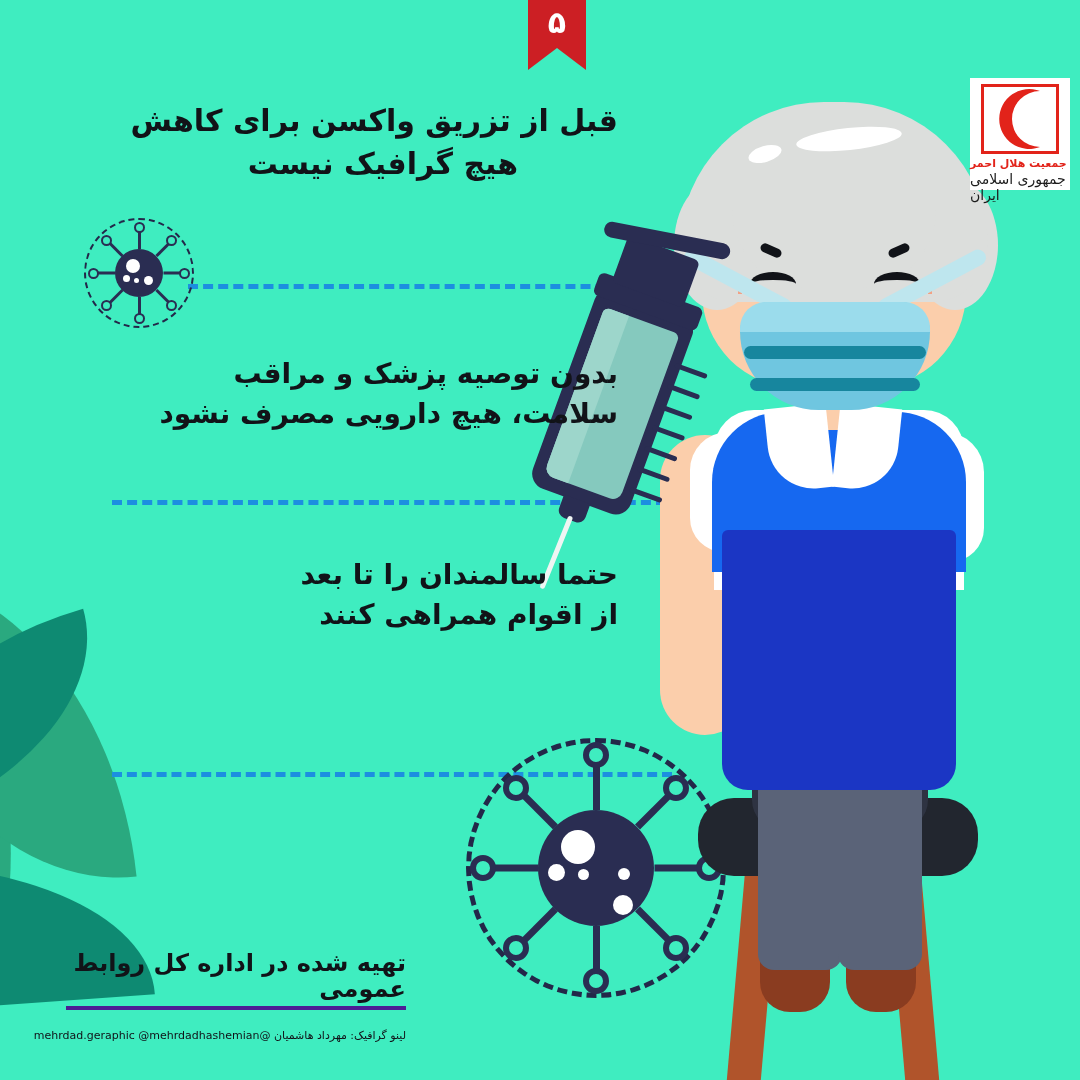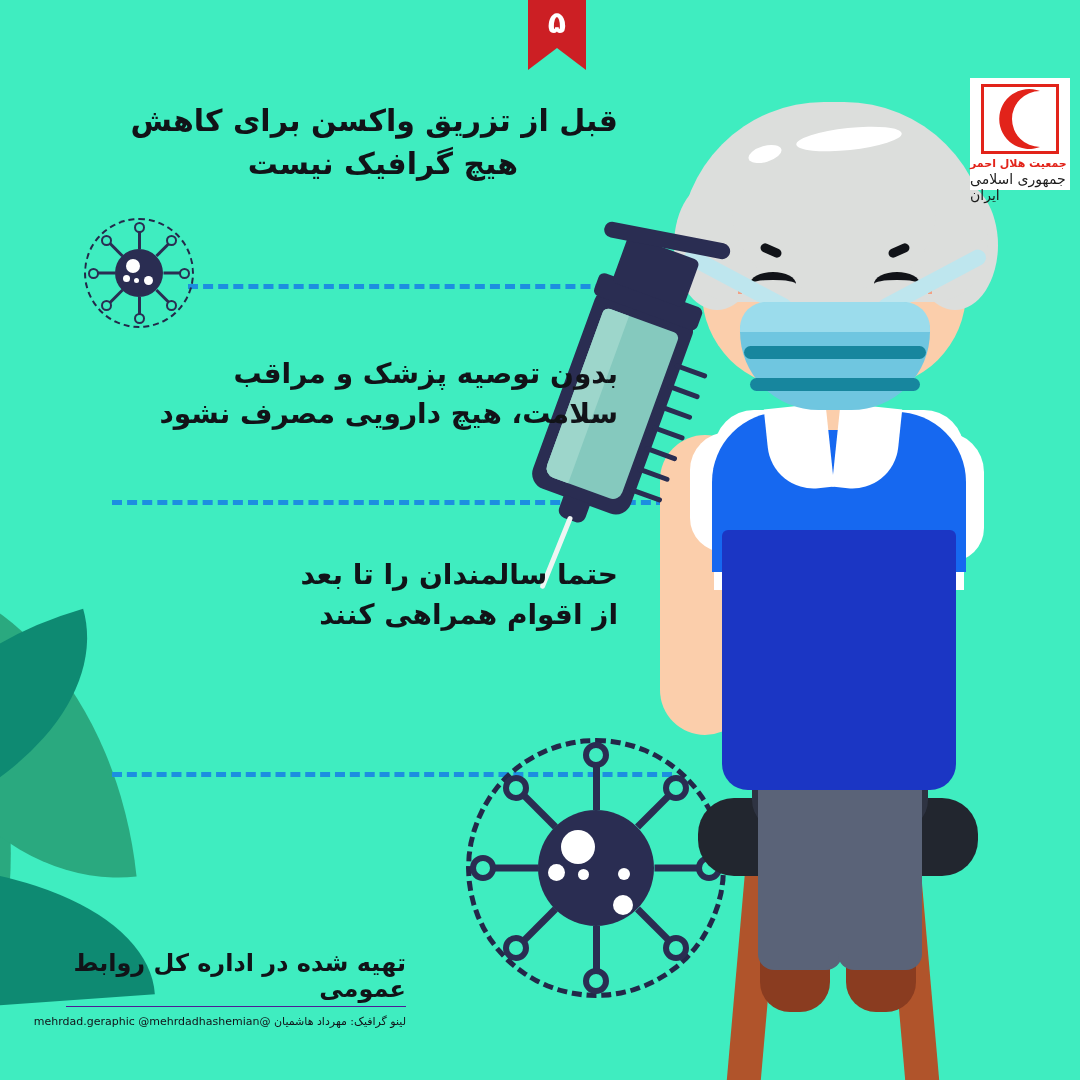--- a/index.html
+++ b/index.html
@@ -239,21 +239,21 @@
   
   #footer{
     position:absolute;left:66px;top:950px;
     width:340px;text-align:right;direction:rtl;z-index:25;
   }
   .foot-main{
     display:block;color:#111318;font-weight:700;font-size:24px;line-height:1.1;
   }
   .foot-sub{
     display:block;color:#111318;font-size:11px;margin-top:3px;
-    border-top:1px solid #4c1d95;padding-top:8px;direction:rtl;
+    border-top:4px solid #4c1d95;padding-top:19px;direction:rtl;
     white-space:nowrap;
   }
 </style>
 </head>
 <body>
 
 <div id="poster">
 
   <div class="leaf-d"></div>
   <div class="leaf-a"></div>

